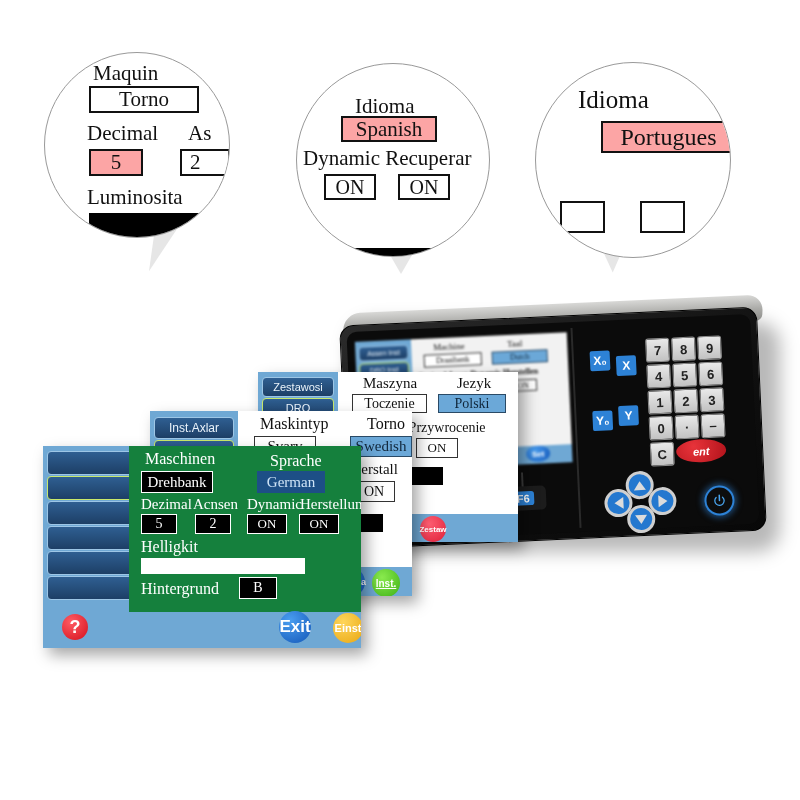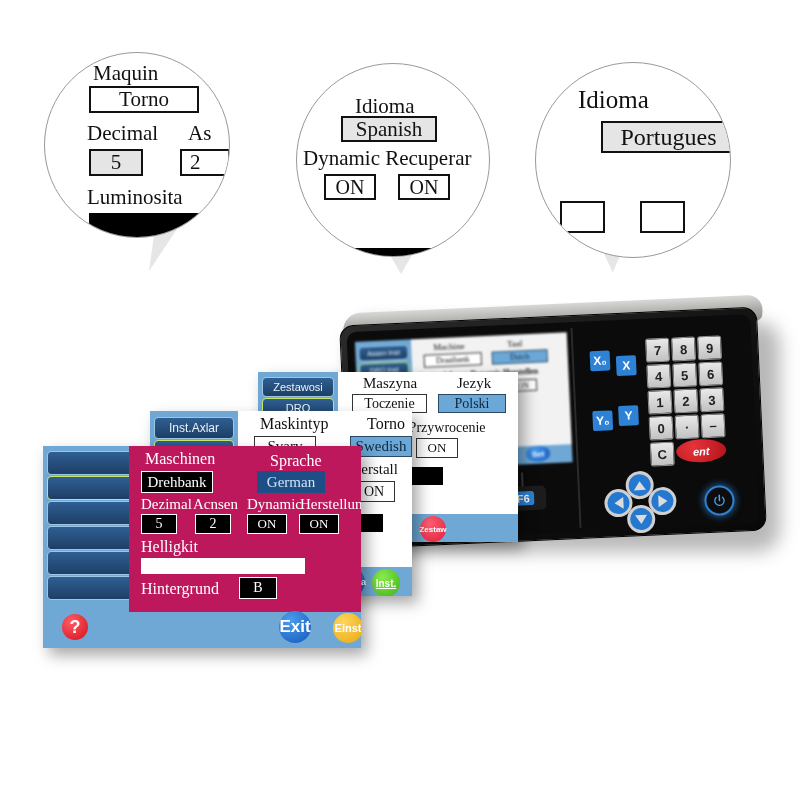--- a/index.html
+++ b/index.html
@@ -12,21 +12,21 @@
   
   .magnifier{
     position:absolute;border-radius:50%;background:#ffffff;
     border:1px solid #999;overflow:hidden;
   }
   .mag-inner{position:absolute;left:0;top:0;width:100%;height:100%;}
 
   .m-label{position:absolute;font-family:"Liberation Serif",serif;color:#111;white-space:nowrap;}
   .m-box{position:absolute;border:2px solid #111;background:#fff;box-sizing:border-box;
          display:flex;align-items:center;justify-content:center;color:#111;white-space:nowrap;}
-  .m-box.hl{background:#e5e5e5;}
+  .m-box.hl{background:#fca5a5;}
   .m-bar{position:absolute;background:#000;}
 
   
   .device{position:absolute;}
   .dev-shadow{position:absolute;background:rgba(0,0,0,.28);filter:blur(9px);border-radius:22px;}
   .dev-top{position:absolute;background:linear-gradient(#d8d8d6,#a9a9a6 55%,#8e8e8b);border-radius:16px 16px 6px 6px;}
   .dev-body{position:absolute;background:linear-gradient(155deg,#2b2b2b,#101010 55%,#080808);
             border-radius:14px;border:1px solid #000;}
   .dev-face{position:absolute;background:#0b0b0b;border-radius:10px;}
   .dev-screen{position:absolute;background:#f2f2f2;overflow:hidden;}
@@ -54,21 +54,21 @@
             box-shadow:0 0 6px 2px rgba(45,130,214,.55);color:#3d9ae8;}
 
   
   .scr{position:absolute;background:#ffffff;box-shadow:6px 7px 14px rgba(0,0,0,.35);overflow:hidden;}
   .side{position:absolute;left:0;top:0;bottom:0;background:#6fa8d4;}
   .side-btn{position:absolute;left:4px;right:4px;background:linear-gradient(#2f5f92,#1d3f66);
             border:1px solid #9dc6e6;border-radius:4px;color:#eaf3fb;
             display:flex;align-items:center;justify-content:center;white-space:nowrap;}
   .side-btn.sel{border-color:#c9e86a;}
   .canvas{position:absolute;background:#ffffff;}
-  .canvas.dark{background:#be185d;}
+  .canvas.dark{background:#15803d;}
   .lab{position:absolute;white-space:nowrap;color:#111;}
   .canvas.dark .lab{color:#ffffff;}
   .fld{position:absolute;border:1px solid #333;background:#fff;color:#111;
        display:flex;align-items:center;justify-content:center;white-space:nowrap;box-sizing:border-box;}
   .canvas.dark .fld{border-color:#fff;background:#000;color:#fff;}
   .fld.hl{background:#6ba8d8;color:#10263a;border-color:#2a4a66;}
   .canvas.dark .fld.hl{background:#1d4f86;color:#cfe4f7;border-color:#1d4f86;}
   .bright{position:absolute;background:#ffffff;border:1px solid #333;box-sizing:border-box;}
   .canvas.dark .bright{background:#ffffff;border-color:#ffffff;}
   .blackbar{position:absolute;background:#000;}

